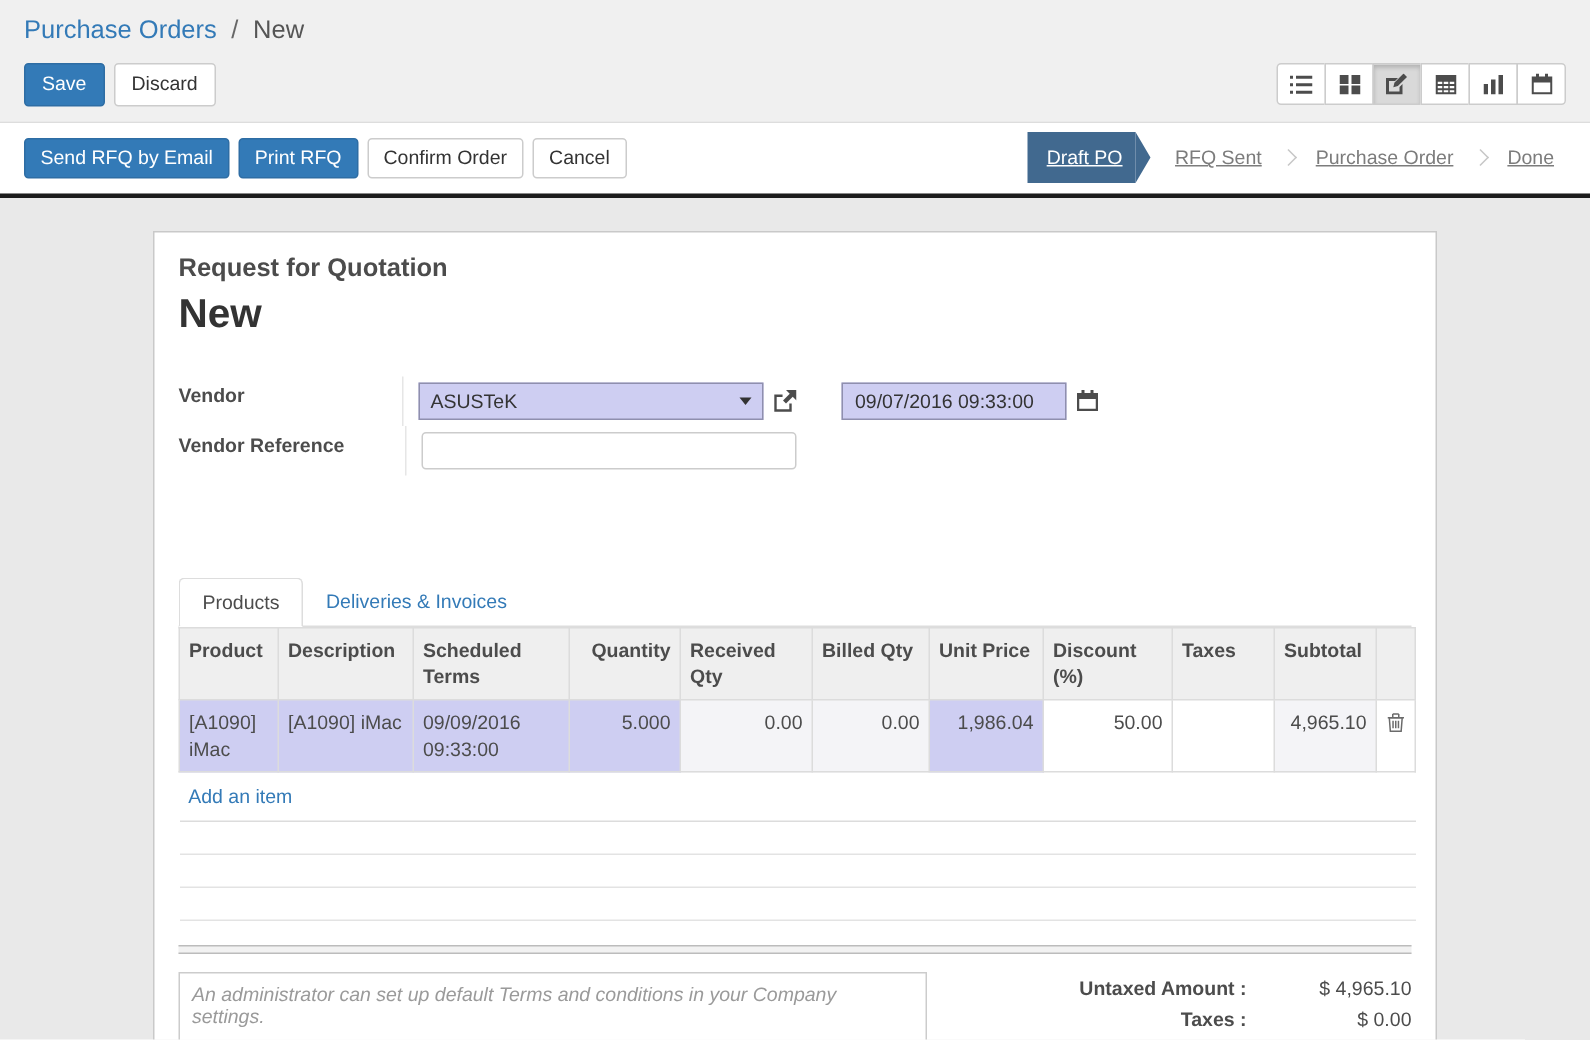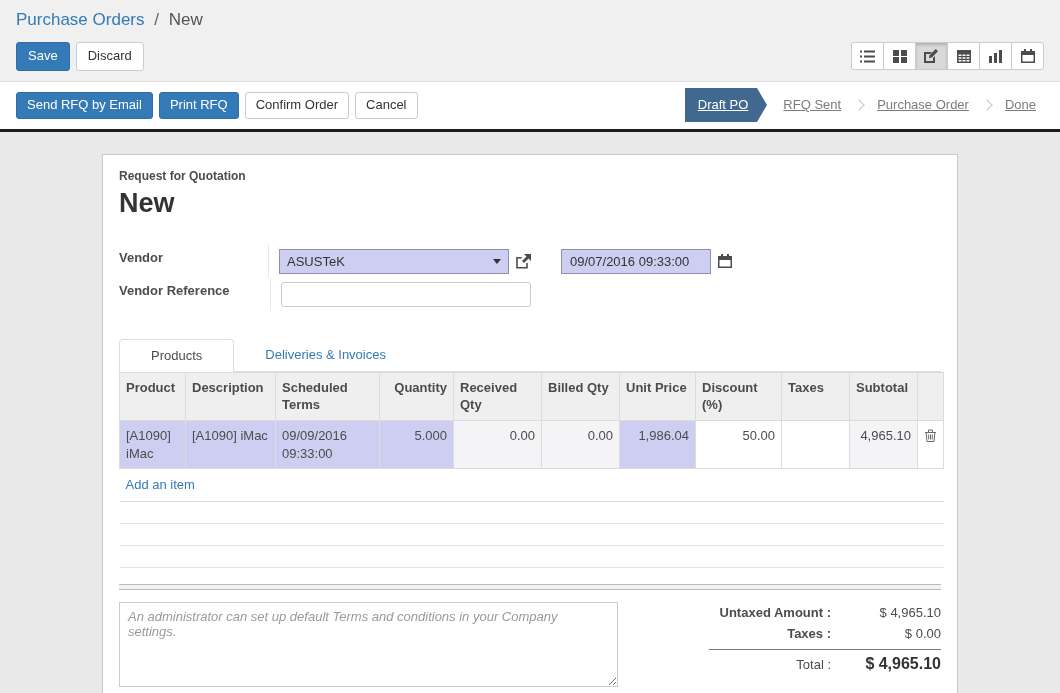--- a/index.html
+++ b/index.html
@@ -43,21 +43,21 @@
   .state.active::after{content:"";position:absolute;left:100%;top:0;width:0;height:0;
                 border-top:17px solid transparent;border-bottom:17px solid transparent;
                 border-left:10px solid var(--state-active);}
   .chev{width:8px;height:8px;border-top:1px solid #c6c6c6;border-right:1px solid #c6c6c6;
         transform:rotate(45deg);margin:0 6px;}
   .dark-divider{height:3px;background:var(--dark-divider);}
   
   .content{padding-top:22px;}
   .sheet{width:856px;margin:0 auto;background:#fff;border:1px solid #c9c9c9;
          padding:14px 16px 16px;min-height:512px;}
-  .sheet-subtitle{font-size:12px;font-weight:bold;color:#4c4c4c;}
+  .sheet-subtitle{font-size:17px;font-weight:bold;color:#4c4c4c;}
   .sheet-title{font-size:27px;font-weight:bold;color:#333;margin-top:5px;}
   
   .form-groups{display:flex;margin-top:26px;}
   .group-left{width:412px;}
   .group-right{flex:1;padding-left:20px;}
   .g-row{display:flex;align-items:flex-start;min-height:33px;gap:16px;}
   .g-label{width:148px;font-weight:bold;padding-top:5px;}
   .group-right .g-label{width:158px;}
   .g-field{display:flex;align-items:center;padding-left:10px;min-height:33px;}
   .group-left .g-field{border-left:1px solid #e6e6e6;}
@@ -65,21 +65,21 @@
               display:flex;align-items:center;padding:0 7px;color:#333;cursor:pointer;}
   .caret{margin-left:auto;width:0;height:0;border-left:4px solid transparent;
          border-right:4px solid transparent;border-top:5px solid #333;}
   .icon-btn{margin-left:7px;display:inline-flex;align-items:center;cursor:pointer;background:none;border:none;padding:0;}
   .text-input{width:250px;height:25px;border:1px solid #ccc;border-radius:3px;padding:0 7px;
               font-family:inherit;font-size:13px;color:#333;background:#fff;}
   .date-input{width:150px;height:25px;border:1px solid #8f8fae;background:var(--field-bg);
               padding:0 8px;font-family:inherit;font-size:13px;color:#333;}
   
   .tabs{display:flex;border-bottom:1px solid #ddd;margin-top:28px;}
-  .tab{padding:8px 31px;cursor:pointer;}
+  .tab{padding:8px 15px;cursor:pointer;margin-top:40px;}
   .tab.active{background:#fff;border:1px solid #ddd;border-bottom:1px solid #fff;
               border-radius:4px 4px 0 0;margin-bottom:-1px;color:#4c4c4c;cursor:default;}
   .tab.inactive{color:var(--link);}
   
   table.o-list{width:100%;border-collapse:collapse;table-layout:fixed;margin-top:0;}
   .o-list th{background:#efefef;border:1px solid #dcdcdc;padding:6px 6px;text-align:left;
              font-weight:bold;color:#4c4c4c;vertical-align:top;line-height:1.35;}
   .o-list th.nw{white-space:nowrap;}
   .o-list th.num,.o-list td.num{text-align:right;}
   .o-list td{border:1px solid #dcdcdc;padding:6px 6px;vertical-align:top;line-height:1.35;

